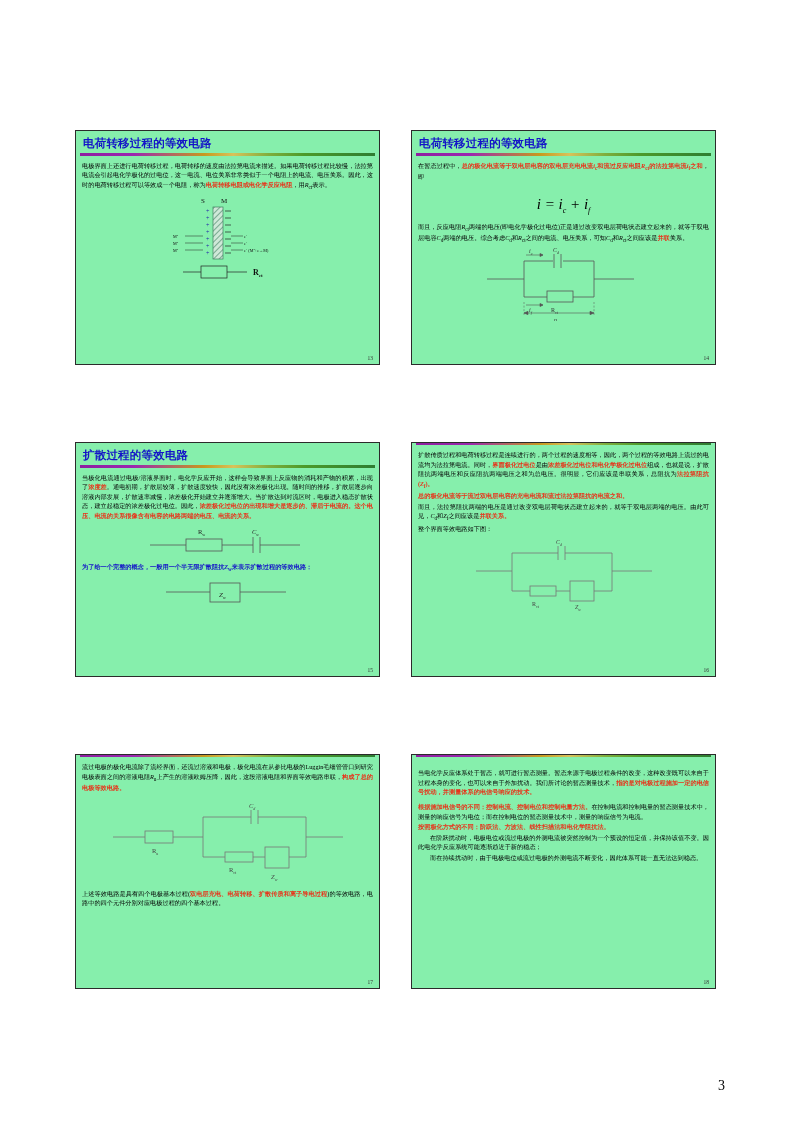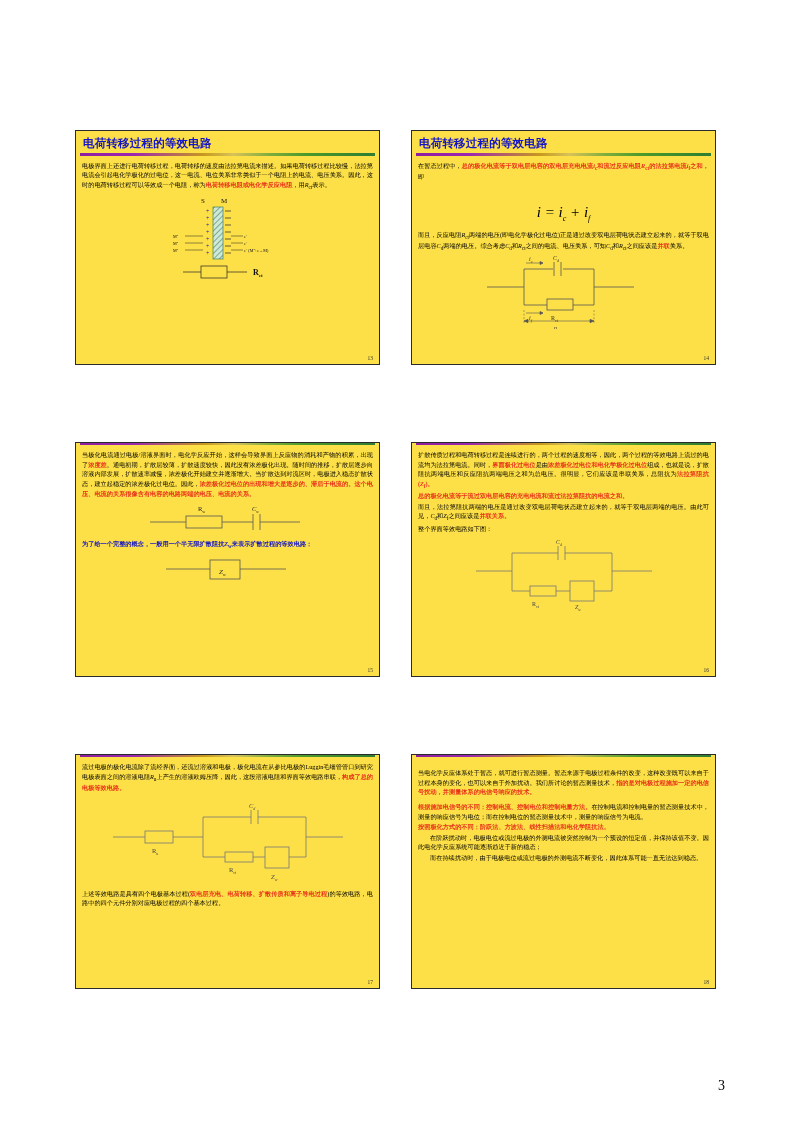--- a/index.html
+++ b/index.html
@@ -20,21 +20,21 @@
     width:643px;
     display:grid;
     grid-template-columns:307px 307px;
     grid-column-gap:29px;
     grid-row-gap:77px;
   }
   .slide{
     width:305px;
     height:235px;
     border:1px solid #2b2b2b;
-    background:#fde047;
+    background:#86efac;
     position:relative;
     box-sizing:border-box;
     overflow:hidden;
   }
   .s-title{
     color:#1414c8;
     font-family:"Liberation Serif", serif;
     font-weight:bold;
     font-size:11.5px;
     line-height:1.25;
@@ -57,21 +57,21 @@
   }
   .s-body p{margin:0 0 1px 0;}
   .hl{color:#e8331a;font-weight:bold;}
   .hl2{color:#1414c8;font-weight:bold;}
   .indent{text-indent:12px;}
   .eq{
     text-align:center;
     font-family:"Liberation Serif", serif;
     font-style:italic;
     font-size:15px;
-    margin:20px 0 4px 0;
+    margin:12px 0 4px 0;
     color:#000;
   }
   .eq sub{font-size:8px;font-style:italic;}
   .num{
     position:absolute;
     right:6px;bottom:3px;
     font-size:5.5px;
     color:#333;
     font-family:"Liberation Serif", serif;
   }
@@ -218,20 +218,21 @@
             <path d="M55 66 l4 -1.7 v3.4 z" fill="#555"></path>
             <path d="M125 66 l-4 -1.7 v3.4 z" fill="#555"></path>
           </g>
           <text x="85" y="75" font-size="6" font-family="Liberation Serif, serif" font-style="italic" fill="#333">η<tspan font-size="4" dy="1.5">a</tspan></text>
         </svg>
       </div>
       <div class="num">14</div>
     </div>
 
     <div class="slide">
+      <div class="s-title">扩散过程的等效电路</div>
       <div class="rule"></div>
       <div class="s-body">
         <p>当极化电流通过电极/溶液界面时，电化学反应开始，这样会导致界面上反应物的消耗和产物的积累，出现了<span class="hl">浓度差</span>。通电初期，扩散层较薄，扩散速度较快，因此没有浓差极化出现。随时间的推移，扩散层逐步向溶液内部发展，扩散速率减慢，浓差极化开始建立并逐渐增大。当扩散达到对流区时，电极进入稳态扩散状态，建立起稳定的浓差极化过电位。因此，<span class="hl">浓差极化过电位的出现和增大是逐步的、滞后于电流的。这个电压、电流的关系很像含有电容的电路两端的电压、电流的关系。</span></p>
       </div>
       <div class="figwrap" style="margin-top:2px;">
         <svg width="200" height="36" viewBox="0 0 200 36">
           <g stroke="#555" stroke-width="0.8" fill="none">
             <line x1="22" y1="22" x2="58" y2="22"></line>
             <rect x="58" y="16" width="36" height="12"></rect>
             <line x1="94" y1="22" x2="125" y2="22"></line>

